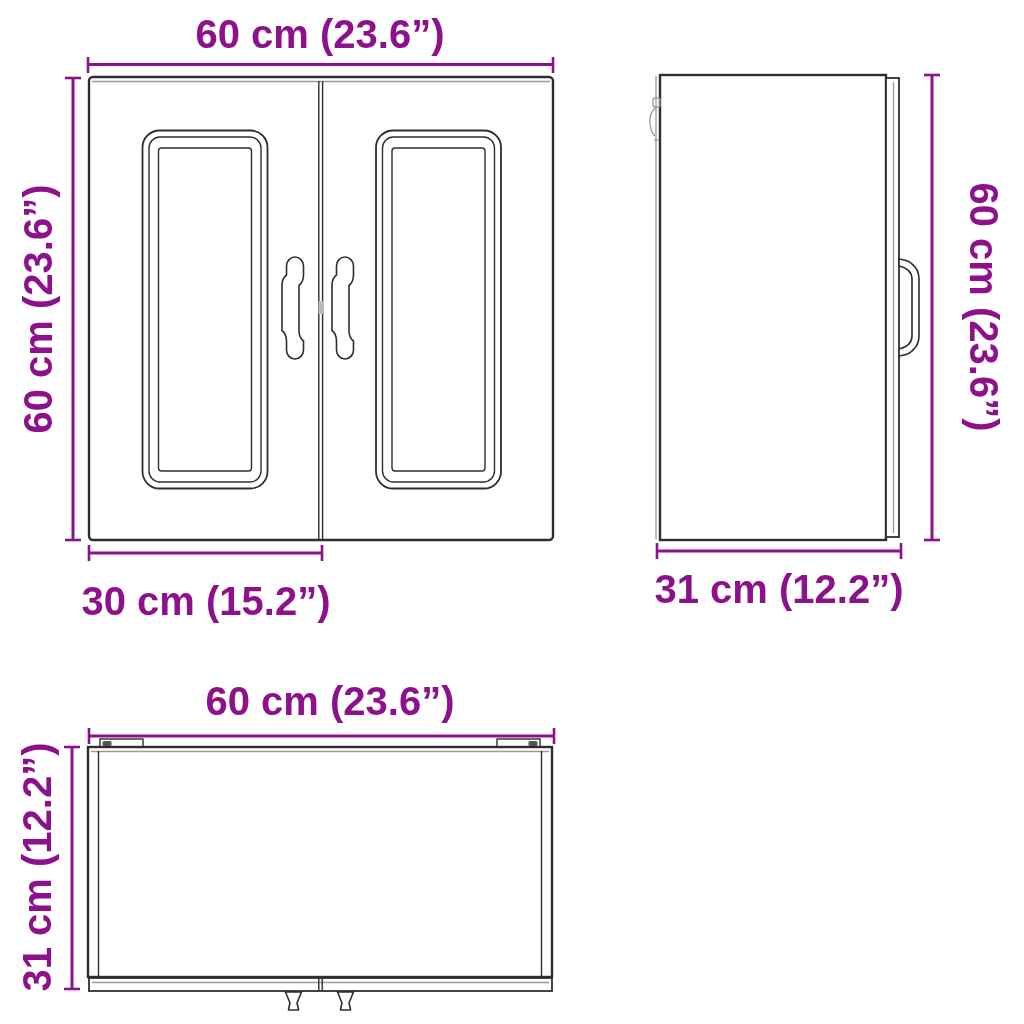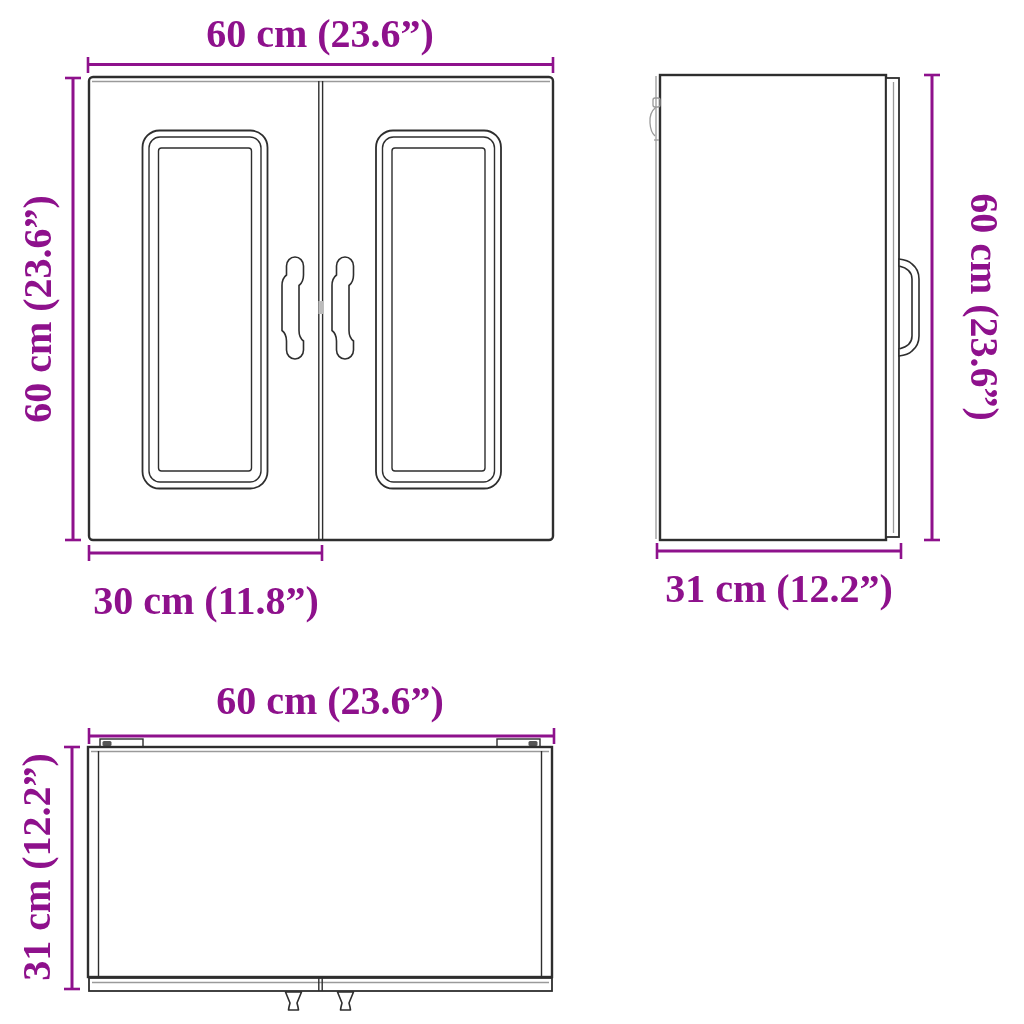--- a/index.html
+++ b/index.html
@@ -7,21 +7,21 @@
     --line-dark:#2e2e2e;
     --line-light:#9a9a9a;
     --bg:#ffffff;
   }
   html,body{margin:0;padding:0;background:var(--bg);}
   .canvas{
     position:relative;
     width:1024px;height:1024px;
     background:var(--bg);
     overflow:hidden;
-    font-family:Liberation Serif, serif;
+    font-family:Liberation Sans, sans-serif;
   }
   .canvas svg{position:absolute;left:0;top:0;}
   
   .dk2{stroke:var(--line-dark);stroke-width:2.4;fill:#fff;}
   .dk15{stroke:var(--line-dark);stroke-width:1.8;fill:#fff;}
   .dk12{stroke:var(--line-dark);stroke-width:1.4;fill:none;}
   .dk1{stroke:var(--line-dark);stroke-width:1.4;fill:none;}
   .lt{stroke:var(--line-light);stroke-width:1.3;fill:none;}
   .hw{stroke:var(--line-dark);stroke-width:1.6;fill:#fff;}
   .pl{stroke:var(--dim-color);stroke-width:3;fill:none;}
@@ -150,21 +150,21 @@
         <line class="plt" x1="64" y1="747" x2="80" y2="747"></line>
         <line class="plt" x1="64" y1="989" x2="80" y2="989"></line>
       </g>
     </g>
   </svg>
 
   <div class="dim-label" style="left:320px;top:34px;">60 cm (23.6”)</div>
 
   <div class="dim-label rot-ccw" style="left:38px;top:309px;">60 cm (23.6”)</div>
 
-  <div class="dim-label" style="left:206px;top:601px;">30 cm (11.8”)</div>
+  <div class="dim-label" style="left:206px;top:601px;">30 cm (15.2”)</div>
 
   <div class="dim-label rot-cw" style="left:984px;top:307px;">60 cm (23.6”)</div>
 
   <div class="dim-label" style="left:779px;top:589px;">31 cm (12.2”)</div>
 
   <div class="dim-label" style="left:330px;top:701px;">60 cm (23.6”)</div>
 
   <div class="dim-label rot-ccw" style="left:37px;top:867px;">31 cm (12.2”)</div>
 </div>
 

